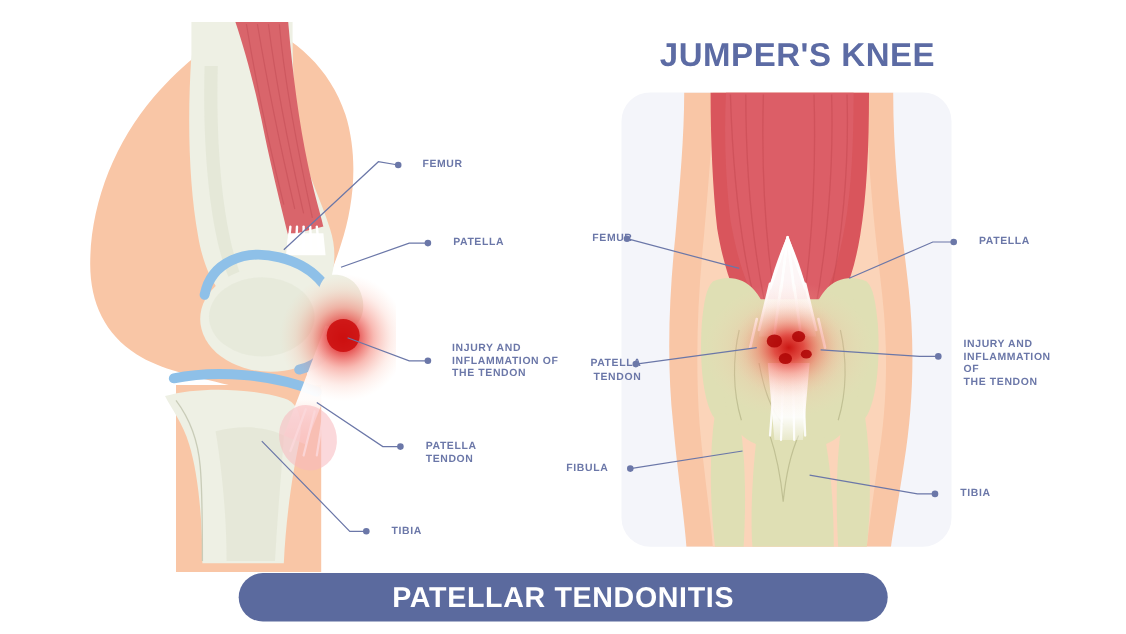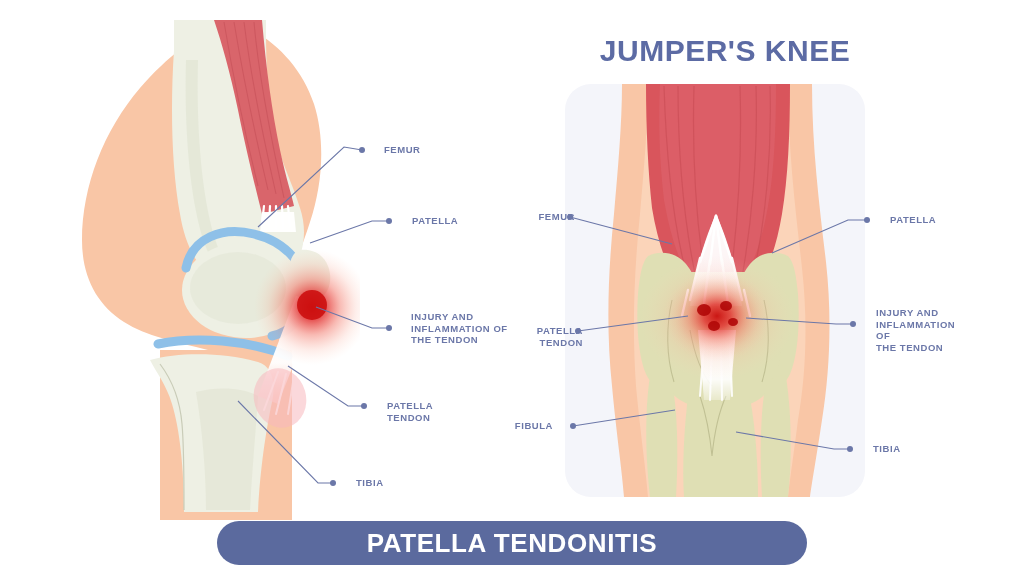--- a/index.html
+++ b/index.html
@@ -396,16 +396,16 @@
 
   <div class="callout left-anchored" style="left:878px; top:214px;">PATELLA</div>
 
   <div class="callout left-anchored" style="left:864px; top:307px;">INJURY AND
 INFLAMMATION OF
 THE TENDON</div>
 
   <div class="callout left-anchored" style="left:861px; top:443px;">TIBIA</div>
 
   <div id="banner">
-    <span id="banner-label">PATELLA TENDONITIS</span>
+    <span id="banner-label">PATELLAR TENDONITIS</span>
   </div>
 
 </div>
 
 </body></html>

